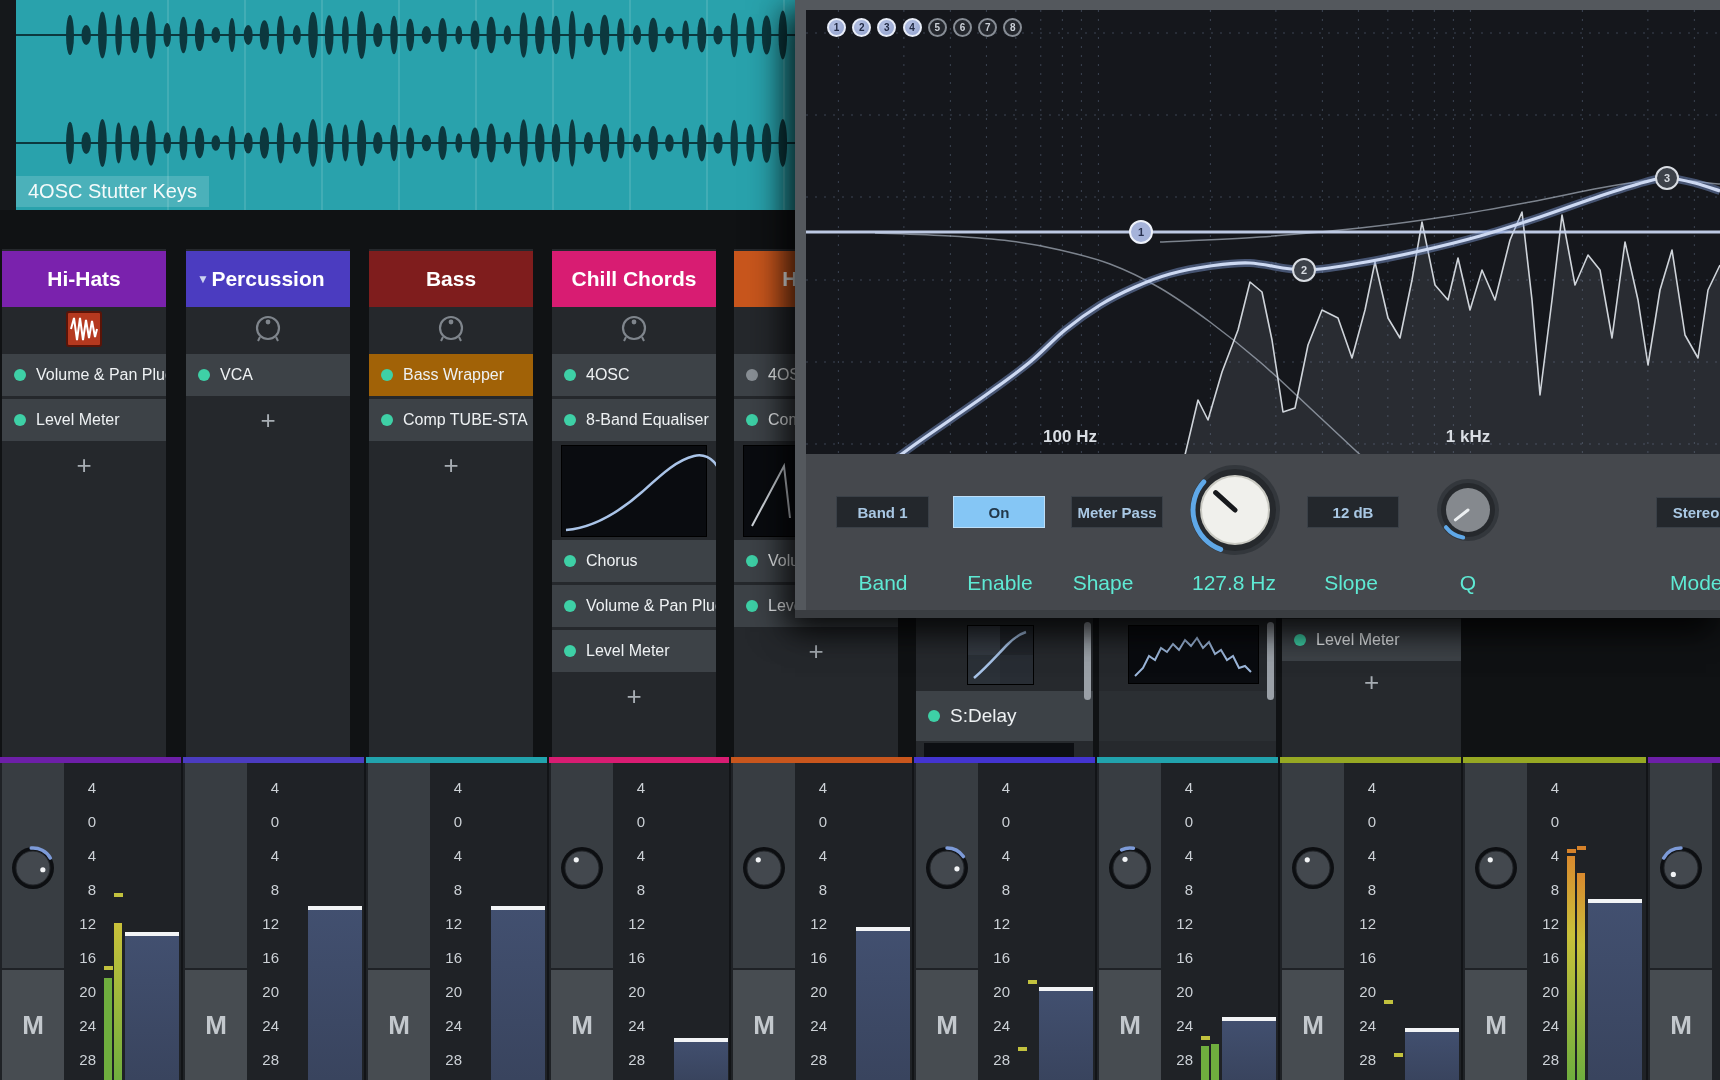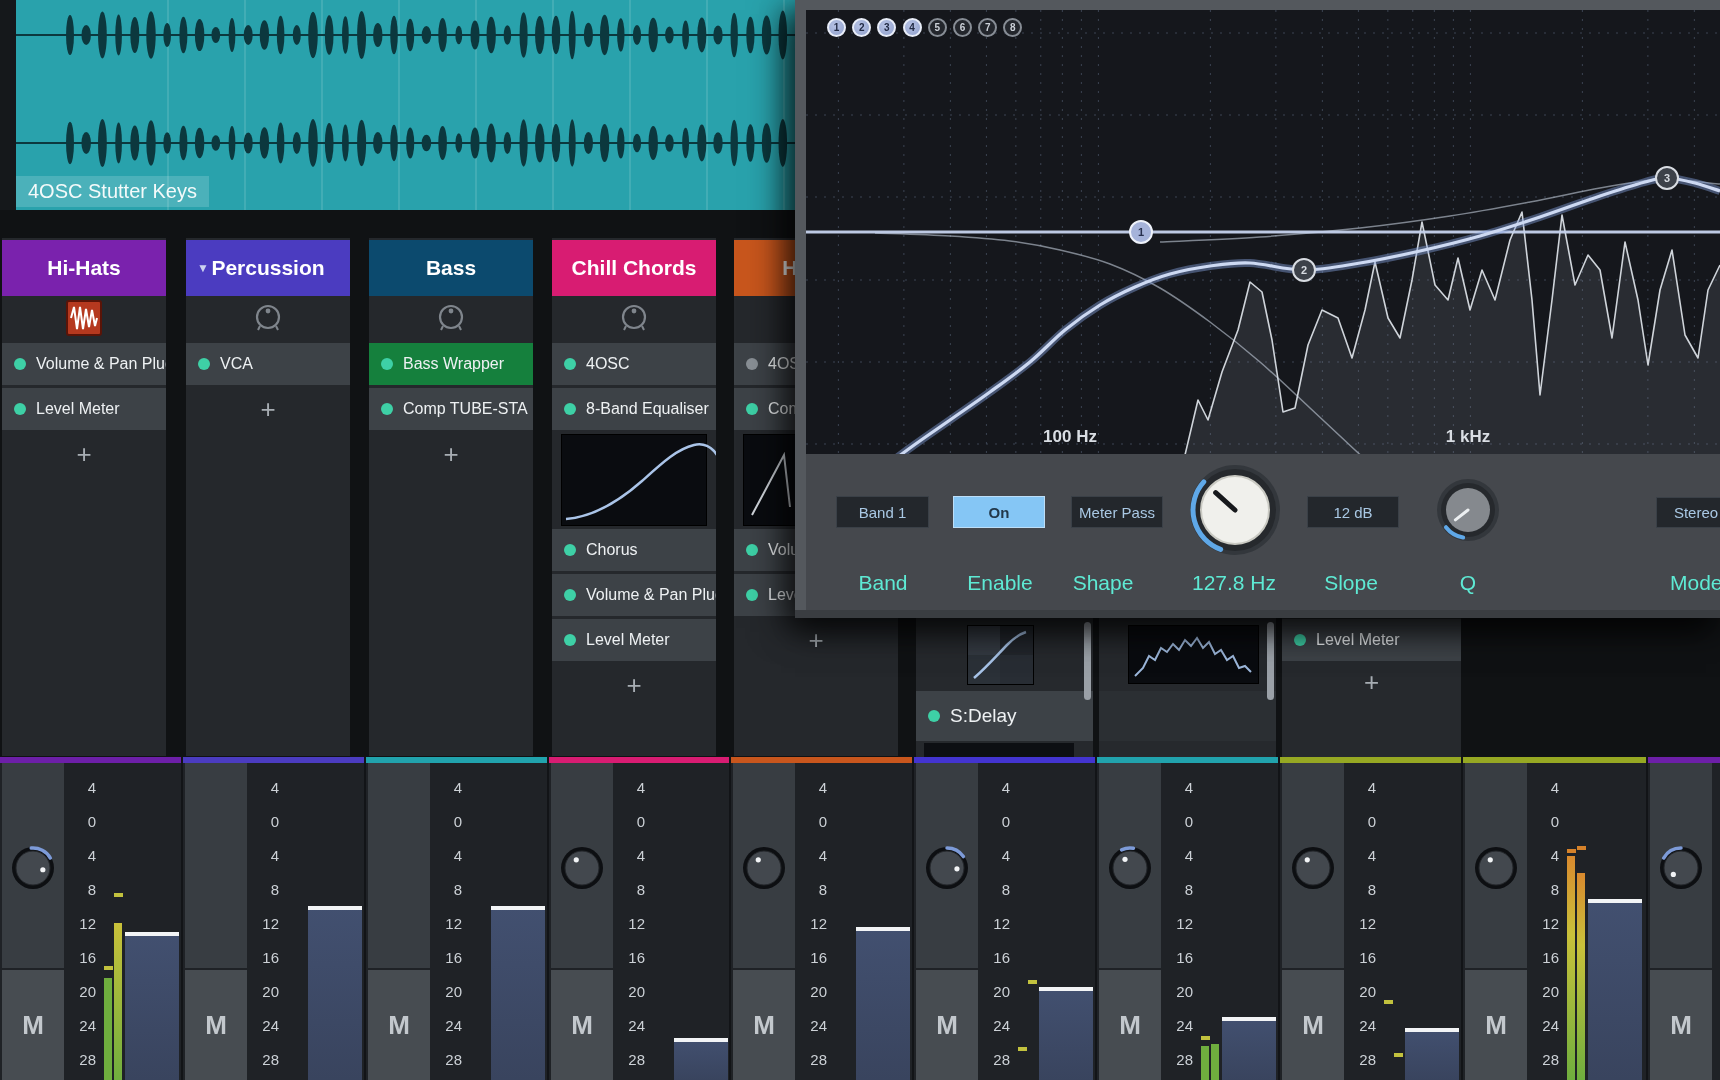--- a/index.html
+++ b/index.html
@@ -8,45 +8,45 @@
   .abs{position:absolute;}
   
   #wave-panel{left:0;top:0;width:795px;height:210px;background:#29a2ac;overflow:hidden;}
   #wave-left-edge{left:0;top:0;width:16px;height:210px;background:#15181b;}
   #clip-label{left:16px;top:176px;height:31px;padding:0 12px;background:rgba(235,248,248,.18);
     color:#f4fafa;font-size:20px;line-height:31px;white-space:nowrap;}
   
   #hscroll{left:178px;top:221px;width:327px;height:12px;border-radius:6px;background:#5d6267;}
   
   #rack-bg{left:0;top:210px;width:795px;height:548px;background:#101214;}
-  .rack-col{top:238px;width:164px;height:518px;background:#25282c;overflow:hidden;}
+  .rack-col{top:249px;width:164px;height:518px;background:#25282c;overflow:hidden;}
   .rack-header{position:relative;height:56px;margin-top:2px;color:#fff;font-size:21px;font-weight:600;
     display:flex;align-items:center;justify-content:center;}
   .rack-header .tri{position:absolute;left:11px;top:50%;transform:translateY(-50%);font-size:12px;color:#ccd2f0;}
   .icon-row{height:44px;display:flex;align-items:center;justify-content:center;background:#25282c;}
   .rack-item{position:relative;height:42px;margin-top:3px;background:#3d4247;display:flex;align-items:center;
     color:#eef1f3;font-size:16px;white-space:nowrap;}
   .rack-item .dot{width:12px;height:12px;border-radius:50%;background:#3ed0a6;margin:0 10px 0 12px;flex:0 0 auto;}
   .rack-item .dot.gray{background:#898f95;}
-  .rack-item.sel{background:#15803d;}
+  .rack-item.sel{background:#a16207;}
   .plus-row{height:42px;margin-top:3px;display:flex;align-items:center;justify-content:center;
     color:#a7adb3;font-size:26px;font-weight:400;}
   .thumb{position:relative;margin:4px 9px 0 9px;background:#0a0c10;border:1px solid #000;}
   .two-line{font-size:13px;line-height:15px;}
   .faded{opacity:.25;}
   .vscroll{width:7px;border-radius:4px;background:#9aa0a7;}
   
   #eq-window{left:795px;top:0;width:925px;height:618px;background:#45484d;
     box-shadow:-14px 10px 30px rgba(0,0,0,.55),0 14px 30px rgba(0,0,0,.6);}
   #eq-frame-left{left:0;top:0;width:11px;height:618px;background:#54585d;}
   #eq-frame-top{left:0;top:0;width:925px;height:10px;background:#54585d;}
   #eq-frame-bottom{left:0;top:610px;width:925px;height:8px;background:#3a3d41;}
   #eq-graph-svg{left:0;top:0;}
   .eq-btn{position:absolute;height:32px;background:#23272c;border:1px solid #3a4047;color:#a9c8e4;
-    font-size:15px;display:flex;align-items:center;justify-content:center;box-sizing:border-box;}
+    font-size:15px;display:flex;align-items:center;justify-content:center;box-sizing:border-box;font-weight:bold;}
   .eq-btn.on{background:#85c6f5;border-color:#bcdef8;color:#22384a;font-weight:600;}
   .eq-caption{position:absolute;top:571px;transform:translateX(-50%);color:#5eead4;font-size:21px;white-space:nowrap;}
   .eq-caption.noctr{transform:none;}
   
   #mixer{left:0;top:757px;width:1720px;height:323px;background:#121417;}
   .chan{top:0;height:323px;background:#1f2226;overflow:hidden;}
   .chan .strip{position:absolute;left:0;top:0;width:100%;height:6px;}
   .chan .leftcol{position:absolute;left:2px;top:6px;width:62px;height:205px;background:#383d42;}
   .chan .mute{position:absolute;left:2px;top:213px;width:62px;height:110px;background:#474c51;
     color:#c3c8cd;font-size:26px;font-weight:700;display:flex;align-items:center;justify-content:center;}
@@ -206,21 +206,21 @@
             <path d="M9 25 L7 29 M25 25 L27 29" stroke="#7f858c" stroke-width="2"></path>
           </svg>
         </div>
         <div class="rack-item">
           <span class="dot"></span>
           <span>VCA</span>
         </div>
         <div class="plus-row">+</div>
       </div>
       <div class="rack-col abs" style="left: 369px;">
-        <div class="rack-header" style="background: #0c4a6e;">
+        <div class="rack-header" style="background: #7f1d1d;">
           <span>Bass</span>
         </div>
         <div class="icon-row">
           <svg width="34" height="34">
             <circle cx="17" cy="16" r="11" fill="none" stroke="#7f858c" stroke-width="2.2"></circle>
             <circle cx="17" cy="10" r="2.4" fill="#7f858c"></circle>
             <path d="M9 25 L7 29 M25 25 L27 29" stroke="#7f858c" stroke-width="2"></path>
           </svg>
         </div>
         <div class="rack-item sel">

